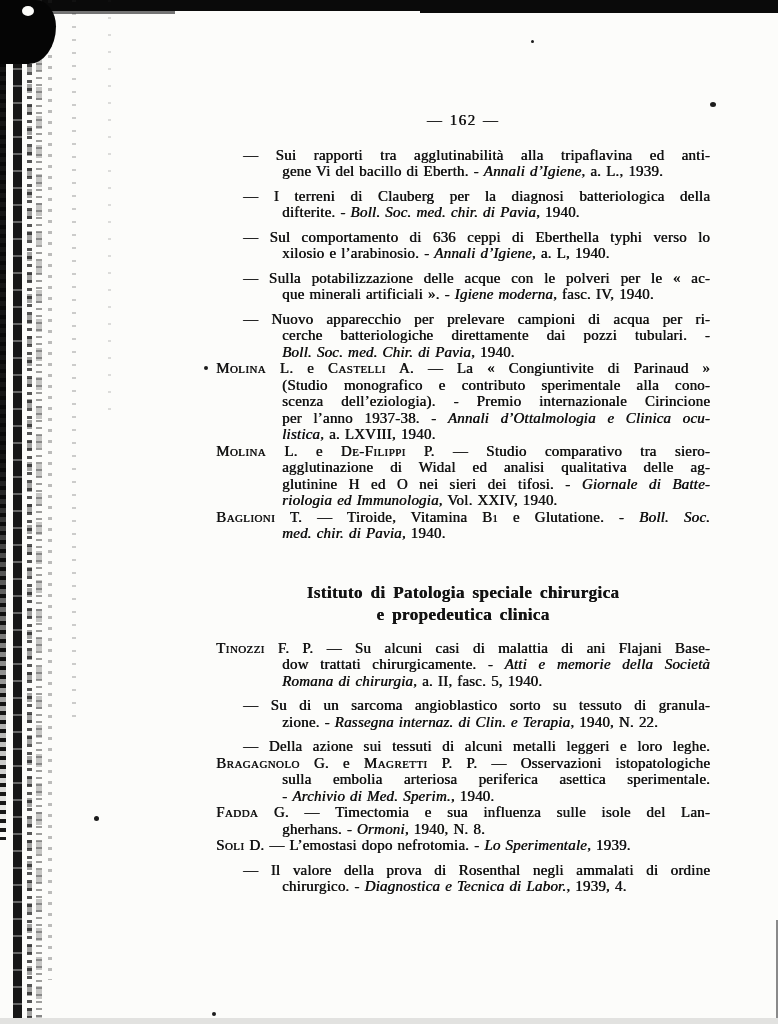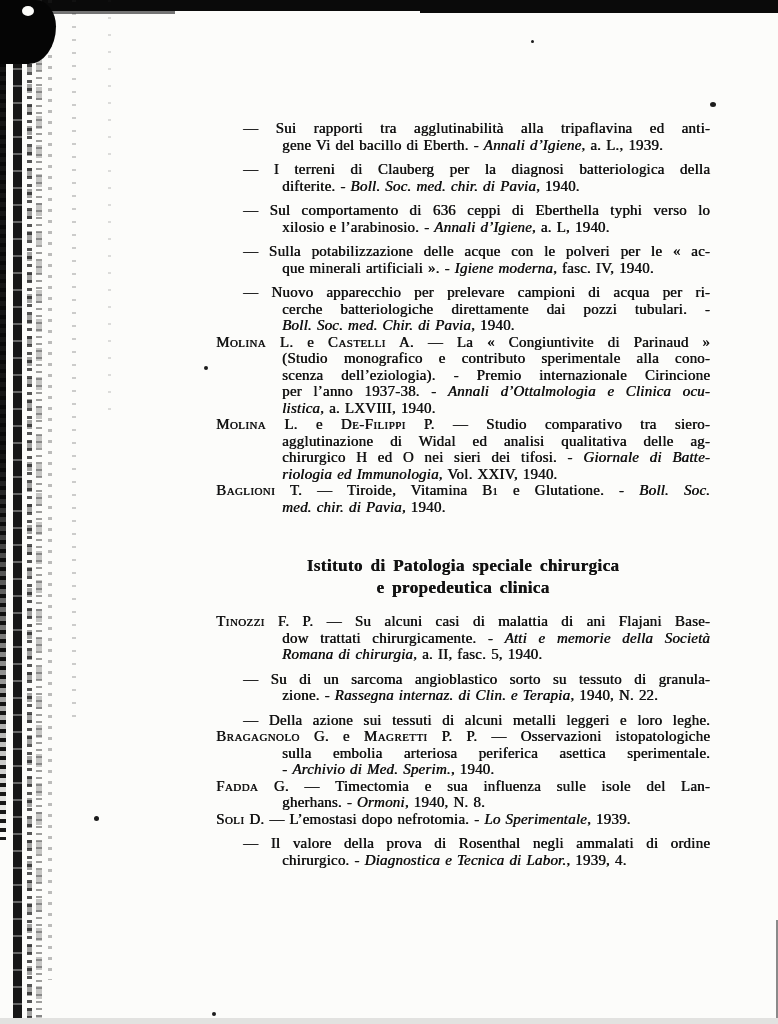--- a/index.html
+++ b/index.html
@@ -91,20 +91,21 @@
   <div class="artifact corner-hole"></div>
   <div class="artifact right-edge"></div>
   <div class="artifact bottom-strip"></div>
   <div class="artifact speck speck-1"></div>
   <div class="artifact speck speck-2"></div>
   <div class="artifact speck speck-3"></div>
   <div class="artifact speck speck-4"></div>
   <div class="artifact speck speck-5"></div>
 
   <div class="text-block">
+    <div class="page-number">— 162 —</div>
     <div id="bibliography">
         <section>
           <p class="entry dash">
             <span class="line first just"><span>— Sui rapporti tra agglutinabilità alla tripaflavina ed anti-</span></span>
             <span class="line cont"><span>gene Vi del bacillo di Eberth. - </span><em>Annali d’Igiene</em><span>, a. L., 1939.</span></span>
           </p>
           <p class="entry dash">
             <span class="line first just"><span>— I terreni di Clauberg per la diagnosi batteriologica della</span></span>
             <span class="line cont"><span>difterite. - </span><em>Boll. Soc. med. chir. di Pavia</em><span>, 1940.</span></span>
           </p>
@@ -124,21 +125,21 @@
           <p class="entry author">
             <span class="line first just"><span class="sc">Molina</span><span> L. e </span><span class="sc">Castelli</span><span> A. — La « Congiuntivite di Parinaud »</span></span>
             <span class="line cont just"><span>(Studio monografico e contributo sperimentale alla cono-</span></span>
             <span class="line cont just"><span>scenza dell’eziologia). - Premio internazionale Cirincione</span></span>
             <span class="line cont just"><span>per l’anno 1937-38. - </span><em>Annali d’Ottalmologia e Clinica ocu-</em></span>
             <span class="line cont"><em>listica,</em><span> a. LXVIII, 1940.</span></span>
           </p>
           <p class="entry author">
             <span class="line first just"><span class="sc">Molina</span><span> L. e </span><span class="sc">De-Filippi</span><span> P. — Studio comparativo tra siero-</span></span>
             <span class="line cont just"><span>agglutinazione di Widal ed analisi qualitativa delle ag-</span></span>
-            <span class="line cont just"><span>chirurgico H ed O nei sieri dei tifosi. - </span><em>Giornale di Batte-</em></span>
+            <span class="line cont just"><span>glutinine H ed O nei sieri dei tifosi. - </span><em>Giornale di Batte-</em></span>
             <span class="line cont"><em>riologia ed Immunologia,</em><span> Vol. XXIV, 1940.</span></span>
           </p>
           <p class="entry author">
             <span class="line first just"><span class="sc">Baglioni</span><span> T. — Tiroide, Vitamina B</span><sub>1</sub><span> e Glutatione. - </span><em>Boll. Soc.</em></span>
             <span class="line cont"><em>med. chir. di Pavia,</em><span> 1940.</span></span>
           </p>
         </section>
         <section>
           <h2 class="heading">
             <div>Istituto di Patologia speciale chirurgica</div>

